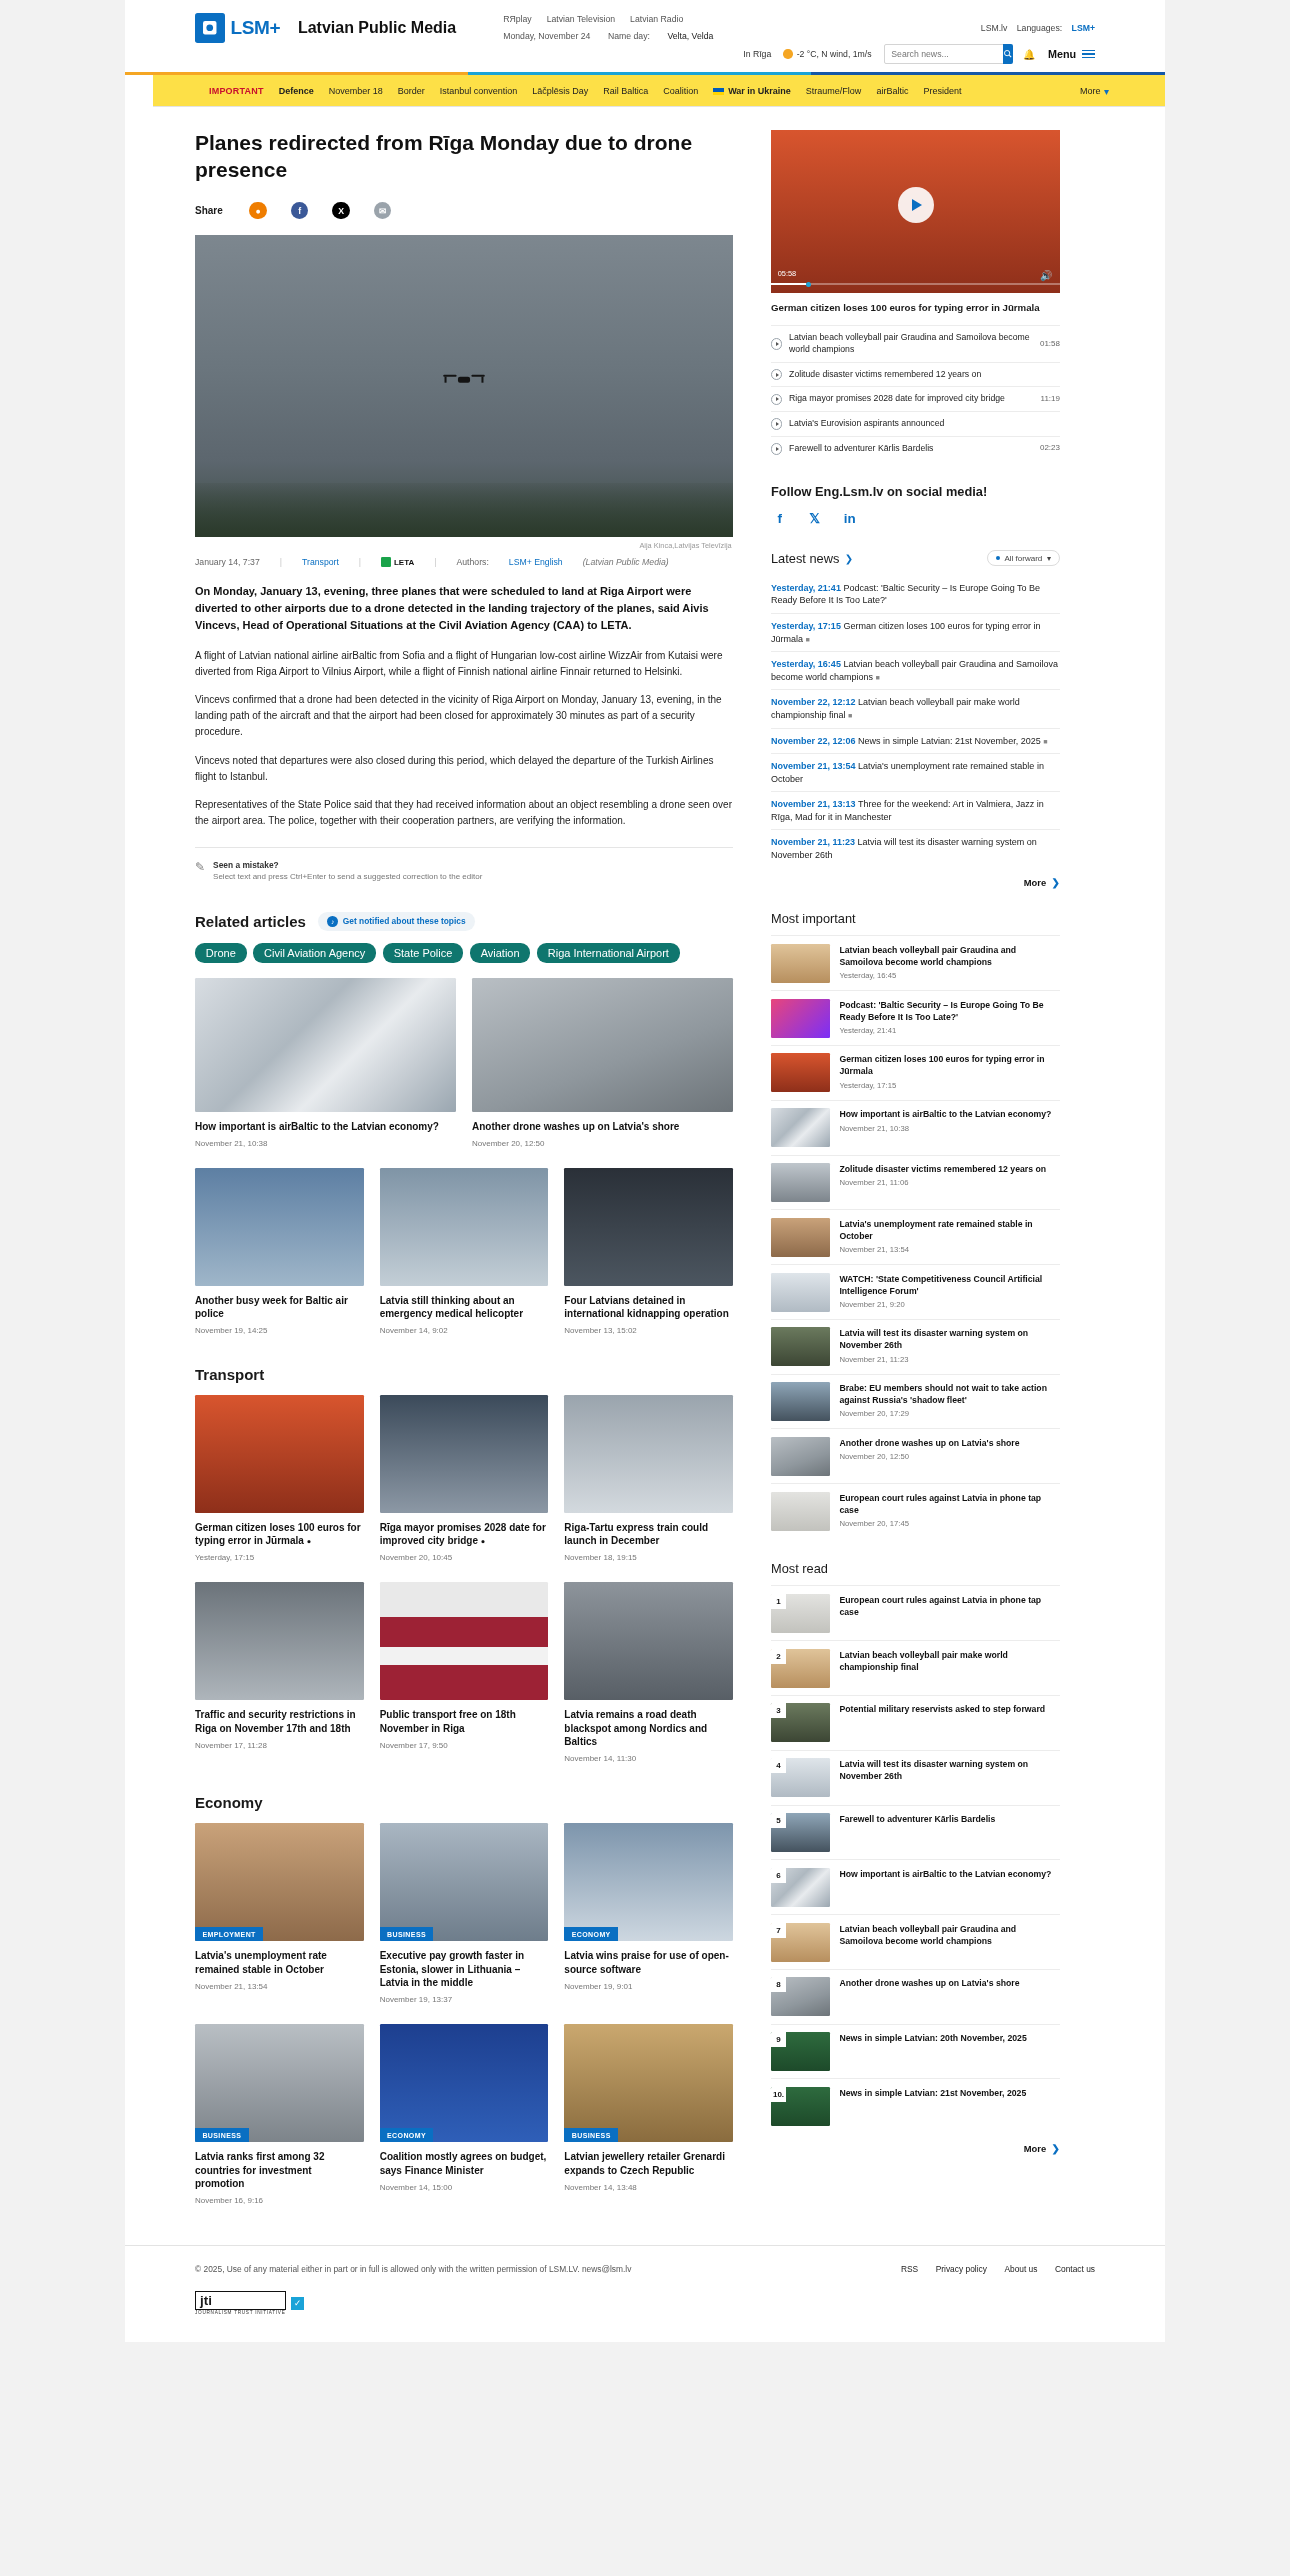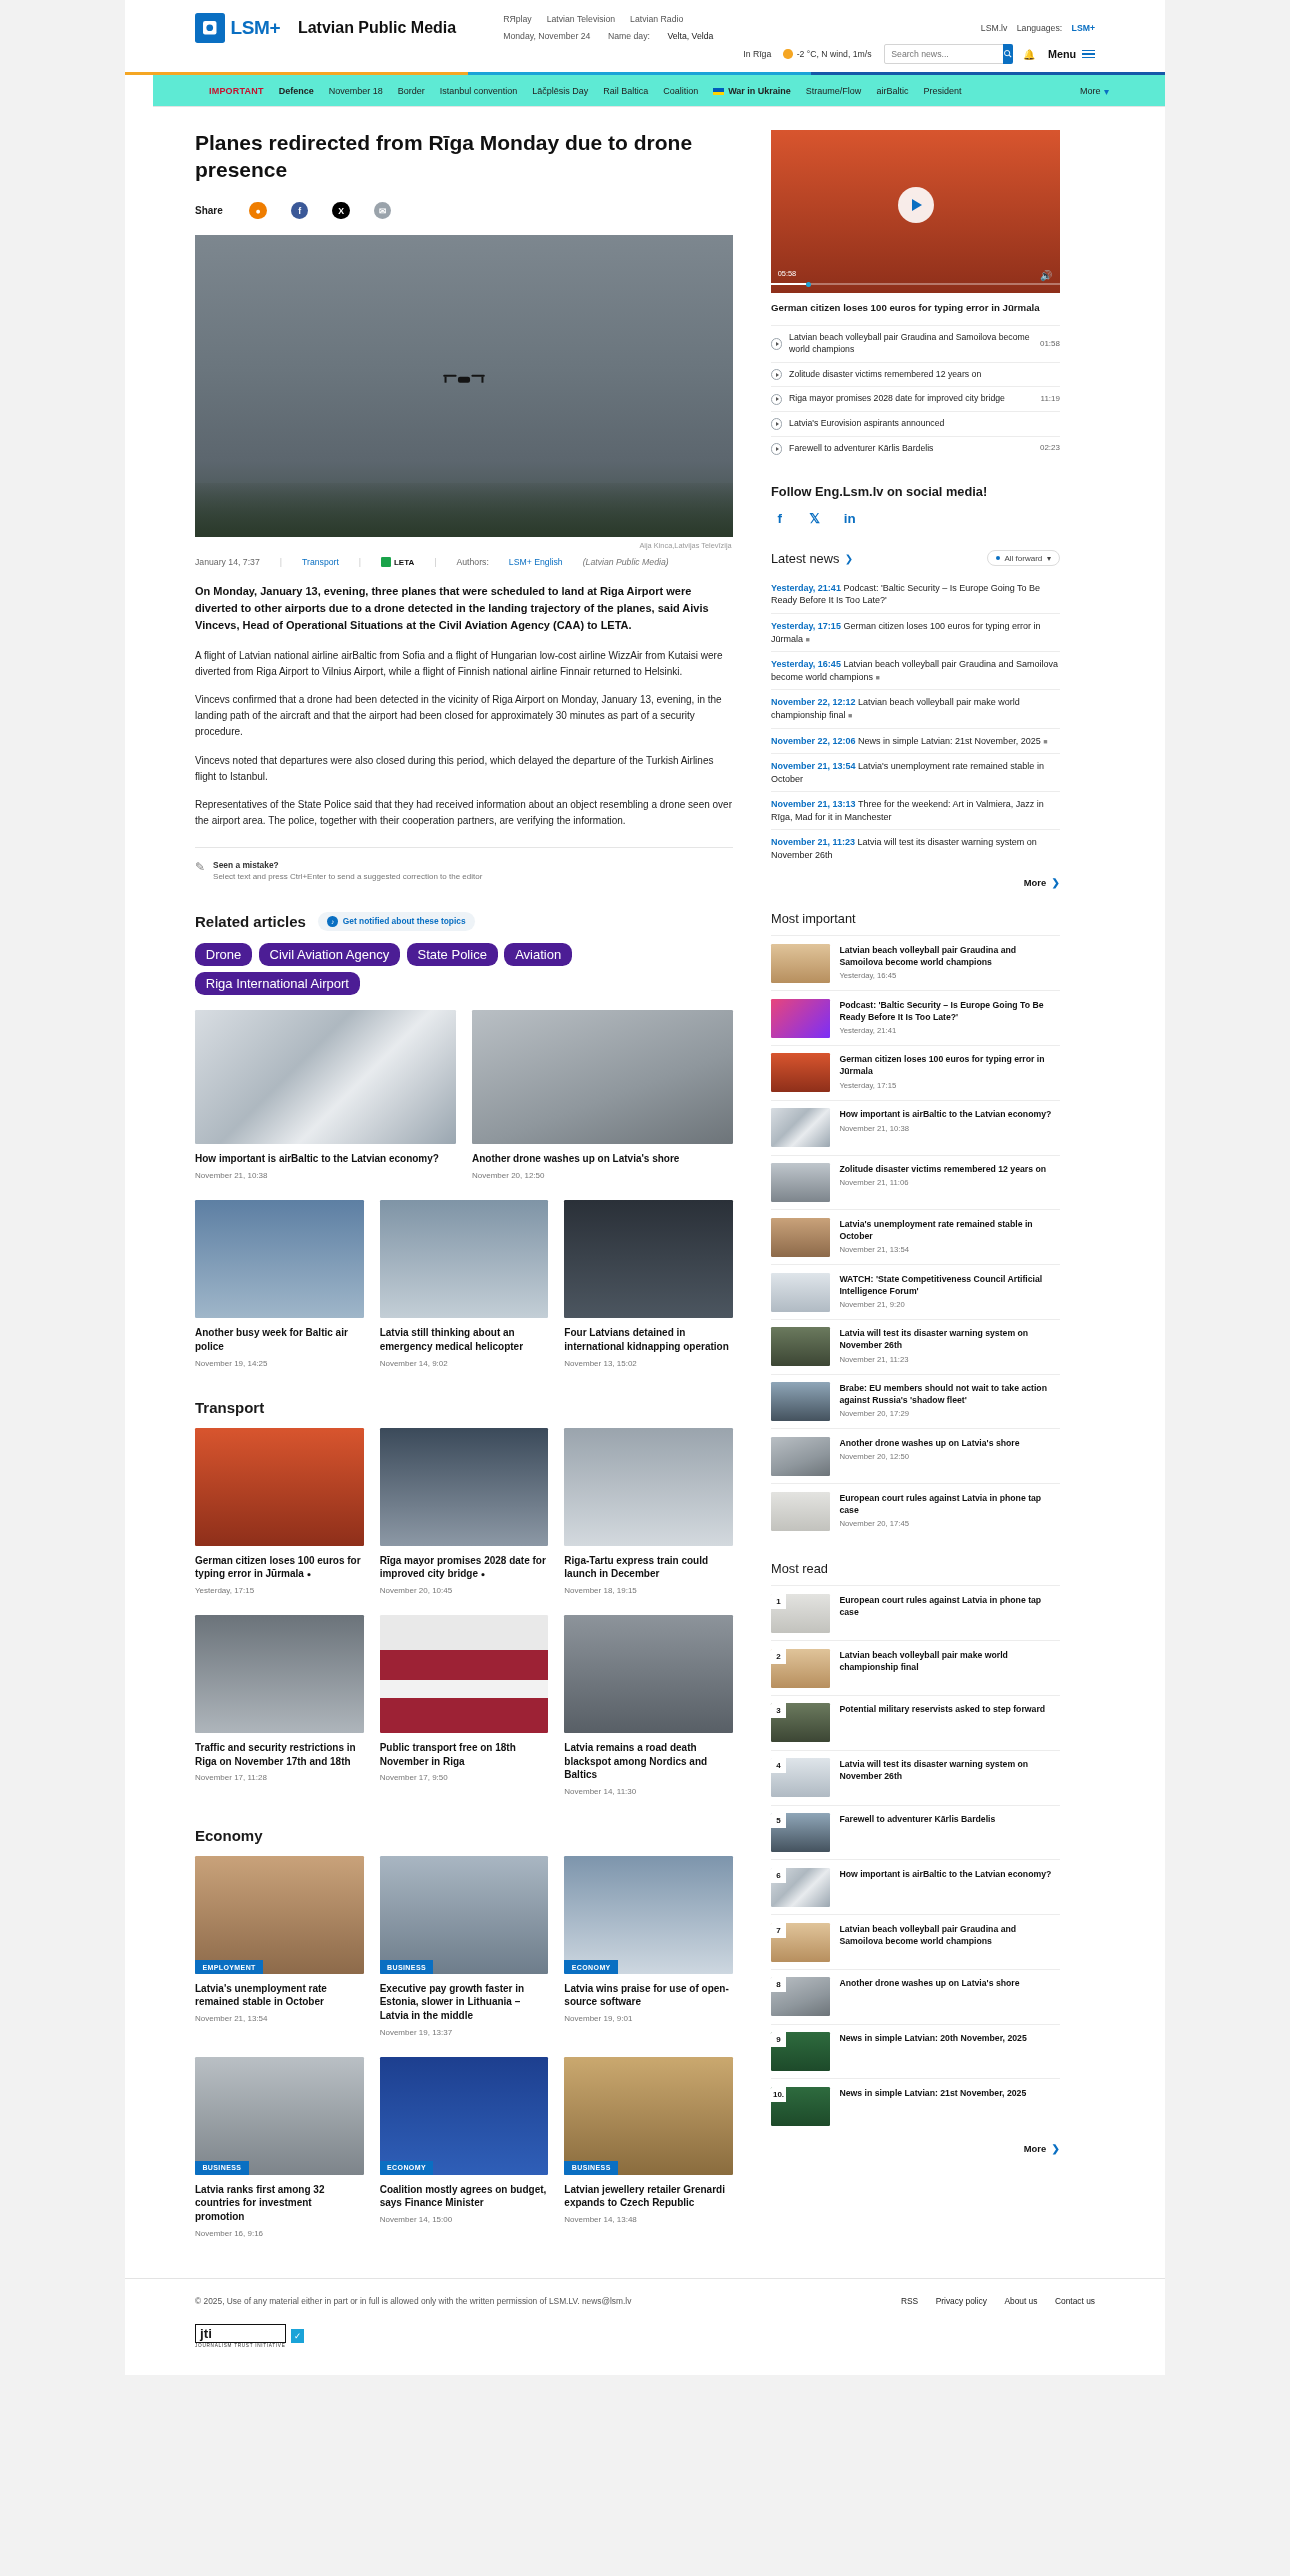--- a/index.html
+++ b/index.html
@@ -66,21 +66,21 @@
   }
   .bell { font-size: 10px; color: #0a6fc2; }
   .menu-btn { display: flex; align-items: center; gap: 5.4px; font-weight: bold; font-size: 10.8px; color: #111; }
   .burger { display: inline-flex; flex-direction: column; gap: 2px; }
   .burger span { width: 13.4px; height: 1.3px; background: #0a6fc2; display: block; }
 
   .rainbow { height: 3.4px; width: 100%; background: linear-gradient(to right,#f5a623 0%, #f5a623 33%, #1aa3d8 33%, #1aa3d8 66%, #1558a8 66%, #1558a8 100%); }
 
   
   .nav {
-    height: 32px; border-bottom: 0.7px solid #e3e3e3; background: #5eead4; margin-left: 28px;
+    height: 32px; border-bottom: 0.7px solid #e3e3e3; background: #fde047; margin-left: 28px;
   }
   .nav-inner {
     width: 900px; margin: 0 auto; height: 32px;
     display: flex; align-items: center; gap: 15px; font-size: 9px; color: #222;
   }
   .nav .important { color: #c8102e; font-weight: bold; letter-spacing: 0.2px; }
   .nav .defence { font-weight: bold; }
   .nav a { color: #222; text-decoration: none; white-space: nowrap; }
   .nav .ua { display: flex; align-items: center; gap: 4px; font-weight: bold; }
   .flag-ua { width: 10.8px; height: 7.4px; display:inline-block; background: linear-gradient(to bottom,#005bbb 50%, #ffd500 50%); }
@@ -124,21 +124,21 @@
   h2.sect { font-size: 15px; font-weight: bold; margin: 31px 0 12px; }
   .related-head { display: flex; align-items: center; gap: 12px; margin: 31px 0 12px; }
   .notify-pill {
     display: inline-flex; align-items: center; gap: 4.7px;
     background: #eef3f7; border-radius: 10.8px; padding: 4px 9.4px;
     font-size: 8.4px; color: #0a6fc2; font-weight: bold;
   }
   .bell-sm { width: 10.8px; height: 10.8px; border-radius: 50%; background: #0a6fc2; color: #fff; font-size: 6.7px; display: flex; align-items: center; justify-content: center; }
 
   .tags { display: flex; gap: 6.7px; flex-wrap: wrap; margin-bottom: 15px; }
-  .tag { background: #4c1d95; color: #fff; border-radius: 9.4px; padding: 4px 10.8px; font-size: 13px; white-space: nowrap; }
+  .tag { background: #0f766e; color: #fff; border-radius: 9.4px; padding: 4px 10.8px; font-size: 11px; white-space: nowrap; }
 
   .grid2 { display: grid; grid-template-columns: 1fr 1fr; gap: 17.5px 16px; }
   .grid3 { display: grid; grid-template-columns: 1fr 1fr 1fr; gap: 20px 16px; }
   .card-img { width: 100%; height: 118px; position: relative; overflow: hidden; border-radius: 1.3px; background: #cfd6db; }
   .grid2 .card-img { height: 134px; }
   .card-title { font-size: 10px; font-weight: bold; line-height: 1.35; margin-top: 8px; color: #111; }
   .card-title .cam { font-size: 7.4px; }
   .card-date { font-size: 8px; color: #777; margin-top: 5.4px; }
   .badge {
     position: absolute; left: 0; bottom: 0; padding: 3.4px 7.4px;

